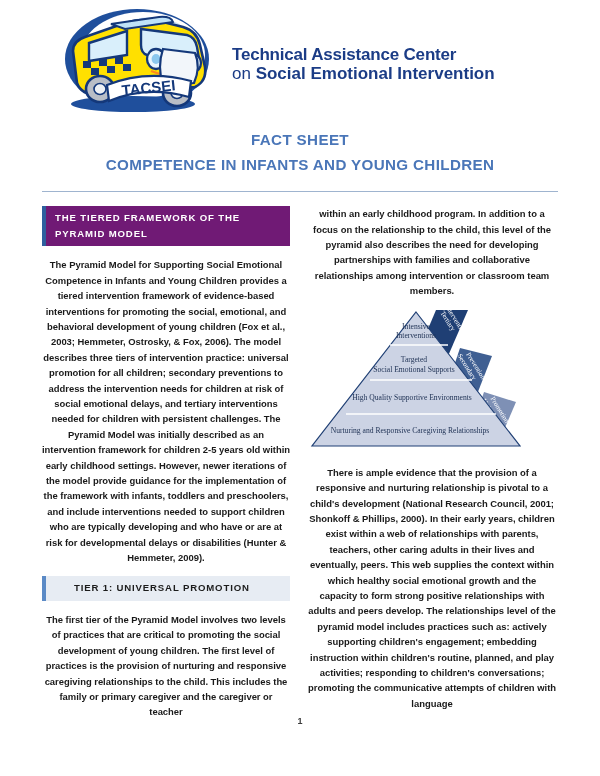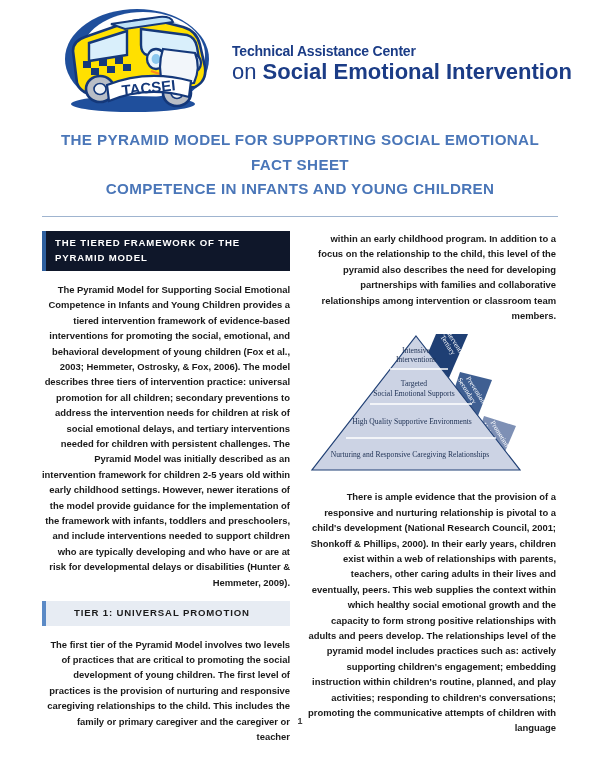--- a/index.html
+++ b/index.html
@@ -41,29 +41,29 @@
   }
   .logo-mark svg { display: block; }
 
   .logo-words {
     margin-left: 12px;
     padding-top: 6px;
   }
   .lw-line1 {
     font-family: "Liberation Sans", sans-serif;
     font-weight: bold;
-    font-size: 14px;
+    font-size: 17px;
     color: #1b3c86;
     letter-spacing: -0.2px;
     line-height: 1.12;
     white-space: nowrap;
   }
   .lw-line2 {
     font-family: "Liberation Sans", sans-serif;
-    font-size: 22px;
+    font-size: 17px;
     color: #1b3c86;
     line-height: 1.12;
     white-space: nowrap;
   }
   .lw-line2 b { font-weight: bold; }
   .crayon-wrap {
     margin-top: 2px;
     height: 26px;
     position: relative;
   }
@@ -105,40 +105,40 @@
     font-family: "Liberation Sans", sans-serif;
     font-weight: bold;
     font-size: 9.6px;
     letter-spacing: 0.85px;
     line-height: 1.62;
     padding: 4px 8px 5px 9px;
     box-sizing: border-box;
     margin-bottom: 11px;
   }
   .sec-head.primary {
-    background: #0f172a;
+    background: #701a75;
     color: #ffffff;
     border-left: 4px solid #2e5f9e;
   }
   .sec-head.secondary {
     background: #e7ecf3;
     color: #1c1c1c;
     border-left: 4px solid #5b8ac6;
     padding-left: 28px;
   }
 
   
   p.body {
     font-family: "Liberation Sans", sans-serif;
     font-size: 9.45px;
     line-height: 1.63;
     color: #1a1a1a;
     font-weight: bold;
     margin: 0 0 11px 0;
-    text-align: right;
+    text-align: center;
     letter-spacing: -0.02px;
   }
 
   
   .figure {
     margin: 10px 0 13px 0;
     display: flex;
     justify-content: center;
   }
   .figure svg { display: block; }
@@ -208,21 +208,20 @@
       </svg>
     </div>
 
     <div class="logo-words">
       <div class="lw-line1">Technical Assistance Center</div>
       <div class="lw-line2"><span>on </span><b>Social Emotional Intervention</b></div>
     </div>
   </div>
 
   <div class="doc-title">
-    <span class="tl">THE PYRAMID MODEL FOR SUPPORTING SOCIAL EMOTIONAL</span>
     <span class="tl">FACT SHEET</span>
     <span class="tl">COMPETENCE IN INFANTS AND YOUNG CHILDREN</span>
   </div>
 
   <hr class="rule">
 
   <div class="columns">
 
     <div class="col">
       <div class="sec-head primary">THE TIERED FRAMEWORK OF THE PYRAMID MODEL</div>

